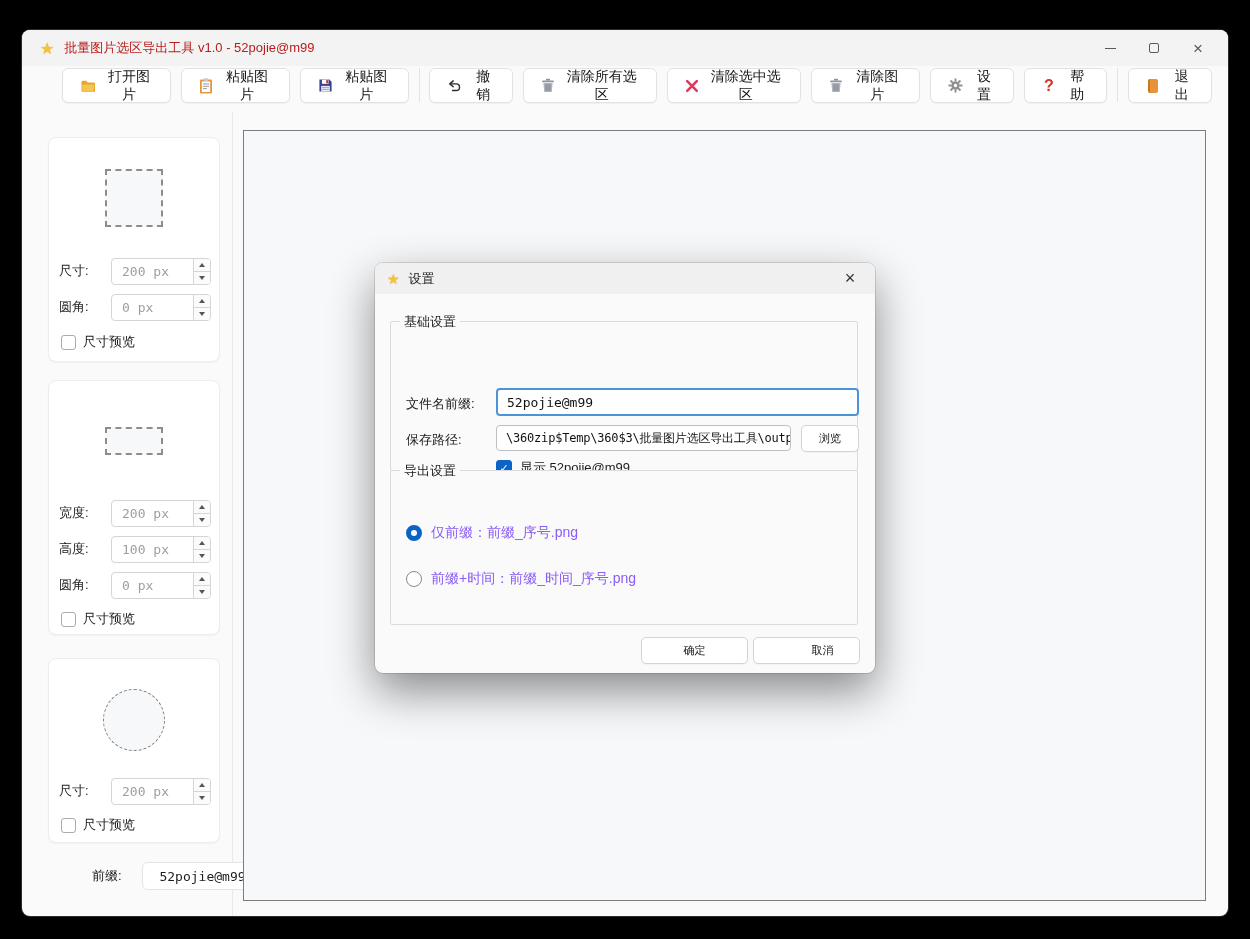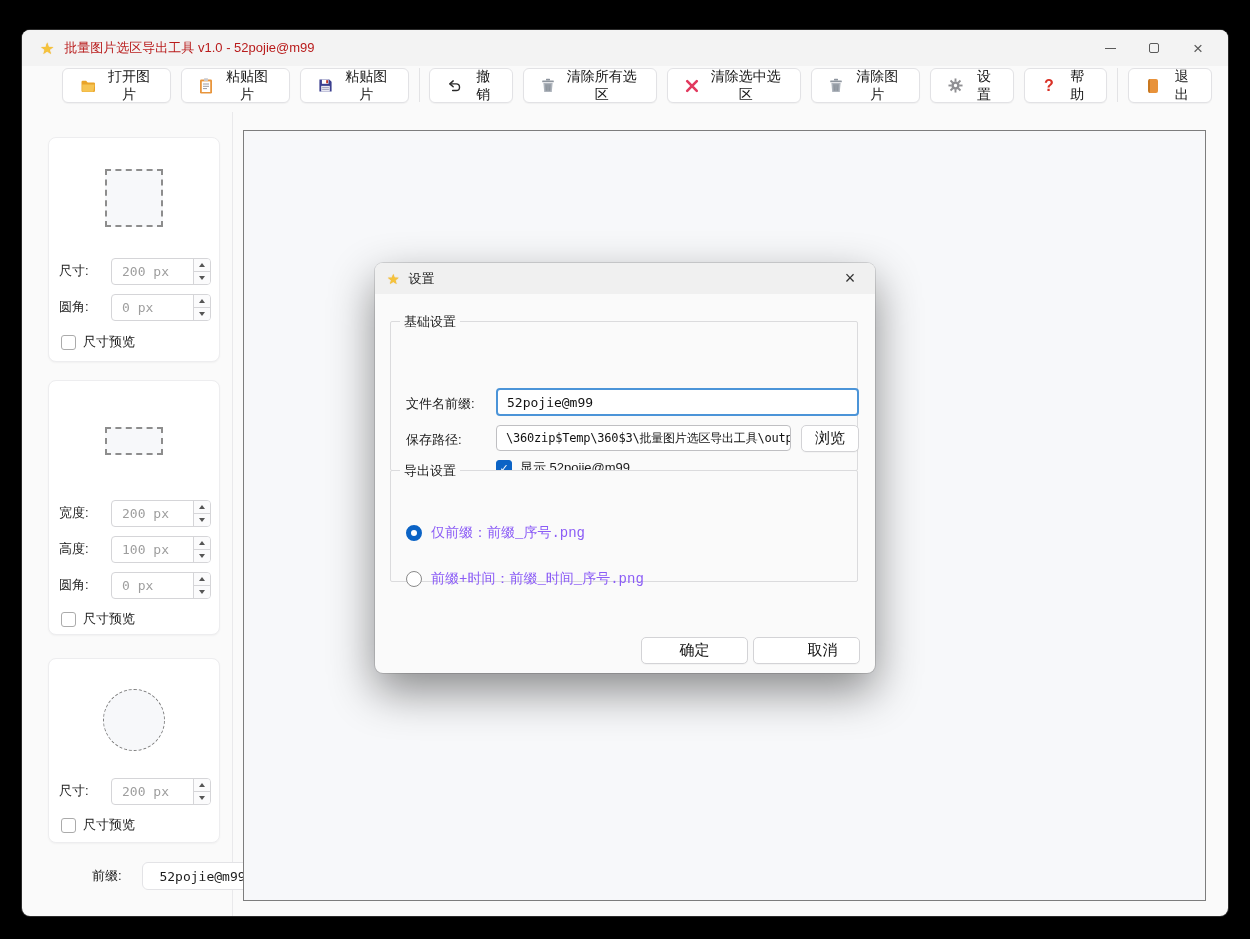--- a/index.html
+++ b/index.html
@@ -79,30 +79,30 @@
             border-radius:8px; overflow:hidden;
             box-shadow:0 0 0 1px rgba(0,0,0,.12), 0 18px 45px rgba(0,0,0,.45); }
   .dlg-titlebar { height:31px; background:#f0f0f0; display:flex; align-items:center; padding:0 12px; }
   .dlg-star { color:#f5c33b; font-size:14px; text-shadow:0 0 1px #e8a21c; }
   .dlg-title { margin-left:9px; font-size:13px; color:#222; }
   .dlg-close { margin-left:auto; width:26px; height:24px; display:flex; align-items:center;
                justify-content:center; font-size:18px; color:#333; border-radius:4px; }
 
   .group { position:absolute; left:15px; width:468px; border:1px solid #dbdbdd; border-radius:2px; background:#fafafa; }
   #basic-group  { top:58px;  height:150px; }
-  #export-group { top:207px; height:112px;font-family:Liberation Mono, monospace; }
+  #export-group { top:207px; height:155px; }
   .group-legend { position:absolute; top:-9px; left:9px; background:#fafafa; padding:0 4px; font-size:13px; color:#1c1c1c; }
 
   .fieldlbl { position:absolute; font-size:13px; color:#1c1c1c; }
   .txtbox { position:absolute; background:#fff; border:1px solid #bfbfc2; border-radius:4px;
             display:flex; align-items:center; padding:0 9px; font-size:13px; color:#111; white-space:nowrap; overflow:hidden; }
   .txtbox.focused { border:2px solid #4b94d8; }
   #fld-prefix { left:105px; top:66px; width:363px; height:28px; }
   #fld-path   { left:105px; top:103px; width:295px; height:26px; font-size:12px; letter-spacing:-.2px; }
-  .btn { background:#fff; border:1px solid #d3d3d6; border-radius:5px; font-size:15px; color:#111;
+  .btn { background:#fff; border:1px solid #d3d3d6; border-radius:5px; font-size:11px; color:#111;
          display:flex; align-items:center; justify-content:center; box-shadow:0 1px 1px rgba(0,0,0,.03); }
   #browse-btn { position:absolute; left:410px; top:103px; width:58px; height:27px; }
   #show-row { position:absolute; left:105px; top:137px; display:flex; align-items:center; gap:8px; }
 
   .radio-row { position:absolute; left:15px; display:flex; align-items:center; gap:9px; }
   #radio-row-1 { top:53px; }
   #radio-row-2 { top:99px; }
   .radio { width:16px; height:16px; border-radius:50%; background:#fff; border:1px solid #8a8a8a; flex:0 0 auto; }
   .radio.selected { border:5px solid #0b63c5; }
   .radio-label { font-size:14px; color:#8b5cf6; }

